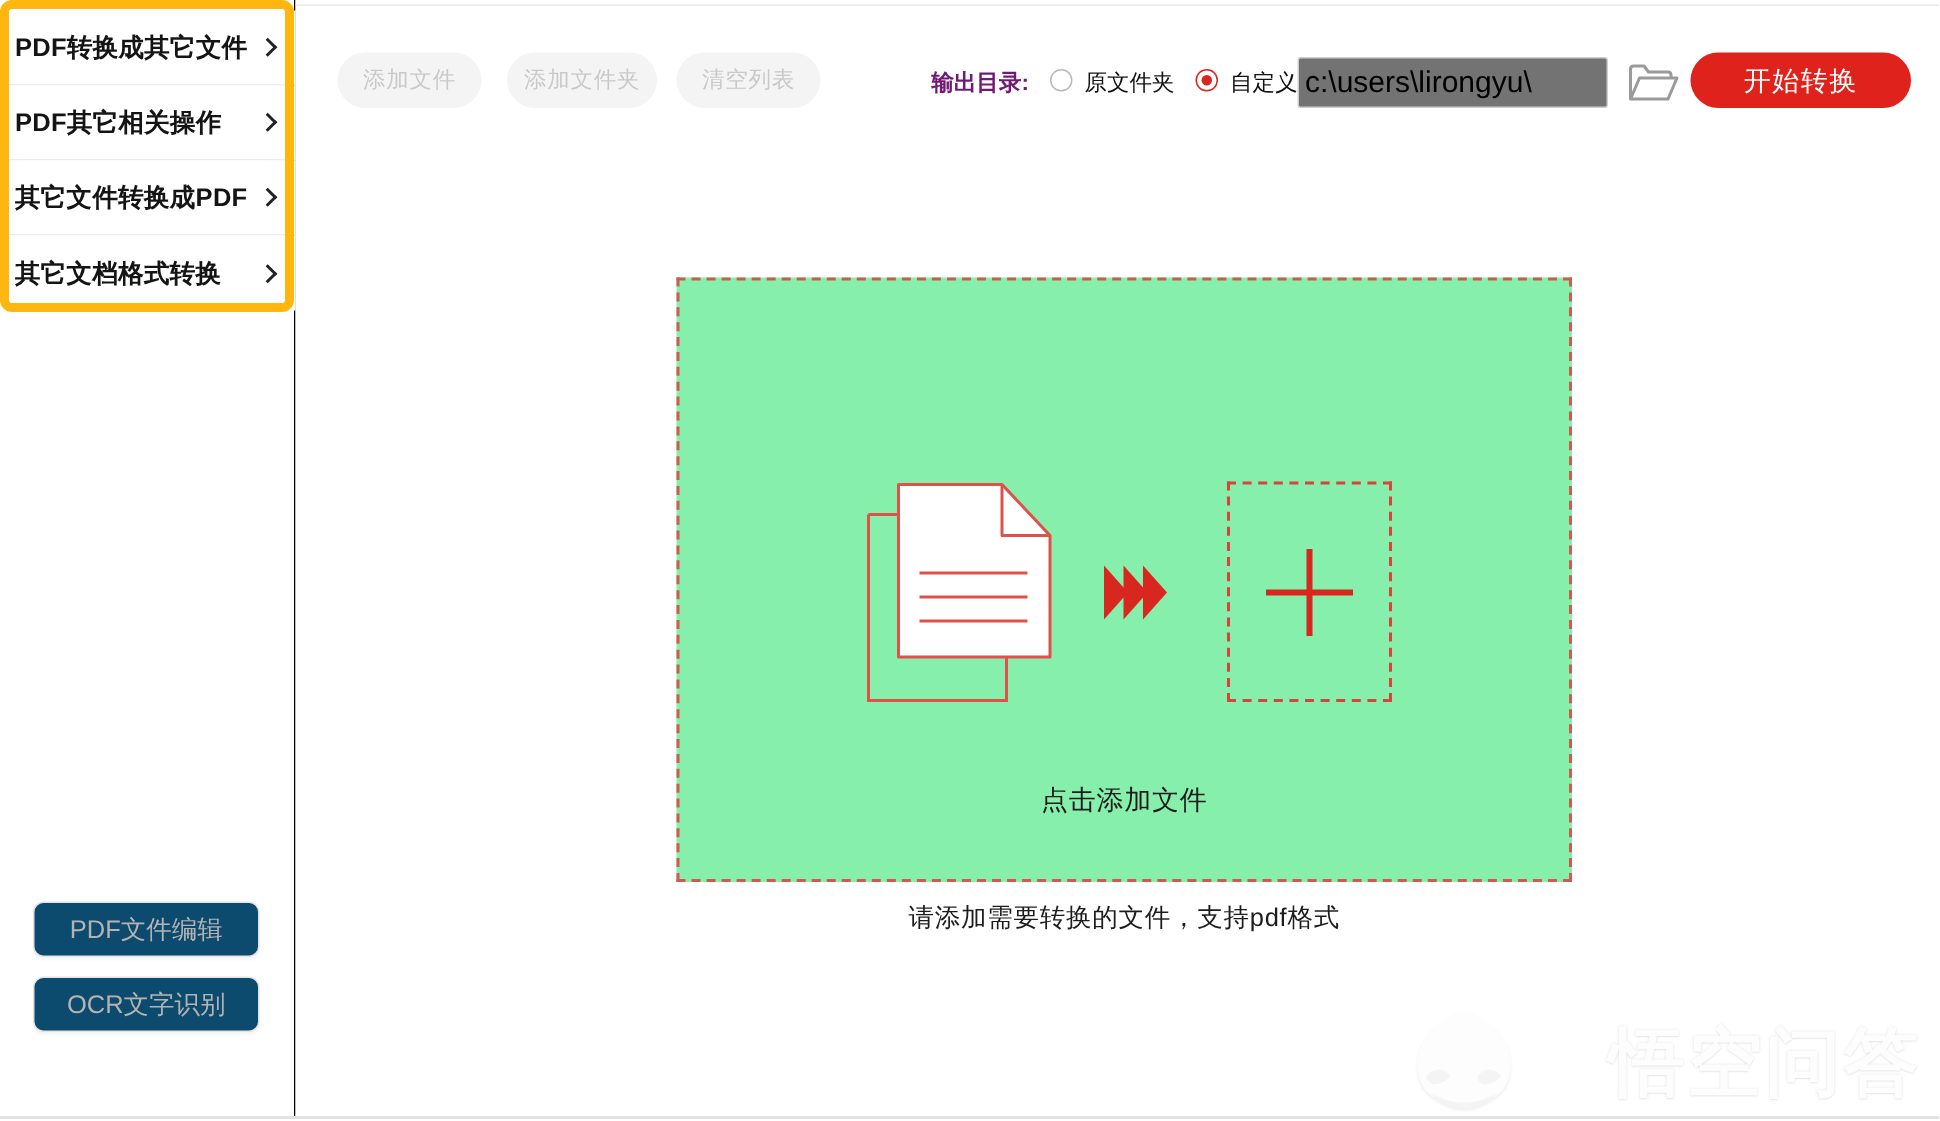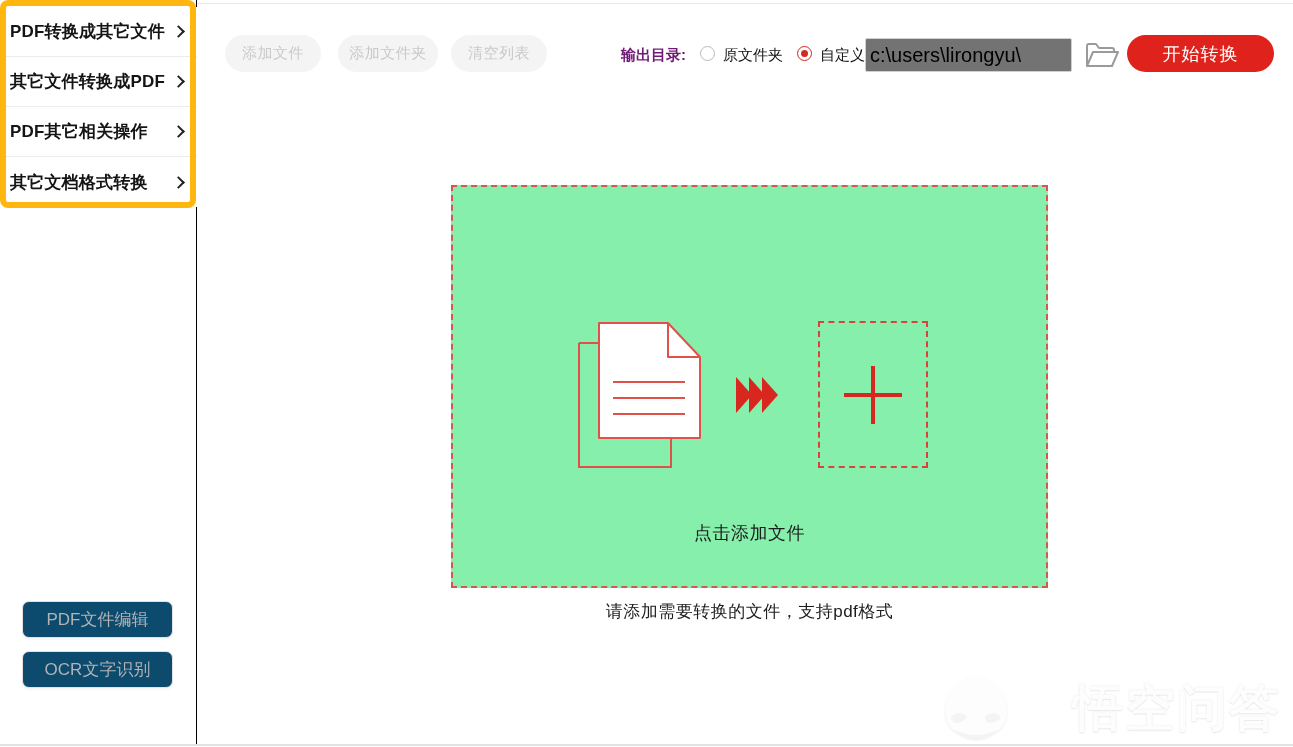--- a/index.html
+++ b/index.html
@@ -125,25 +125,25 @@
 </head>
 <body>
 
 <div class="sidebar">
   <div class="menu-list">
     <div class="menu-item">
       <span class="mi-label">PDF转换成其它文件</span>
       <span class="chev"></span>
     </div>
     <div class="menu-item">
+      <span class="mi-label">PDF其它相关操作</span>
+      <span class="chev"></span>
+    </div>
+    <div class="menu-item">
       <span class="mi-label">其它文件转换成PDF</span>
-      <span class="chev"></span>
-    </div>
-    <div class="menu-item">
-      <span class="mi-label">PDF其它相关操作</span>
       <span class="chev"></span>
     </div>
     <div class="menu-item">
       <span class="mi-label">其它文档格式转换</span>
       <span class="chev"></span>
     </div>
   </div>
   <div class="menu-highlight"></div>
 
   <div class="side-bottom">

